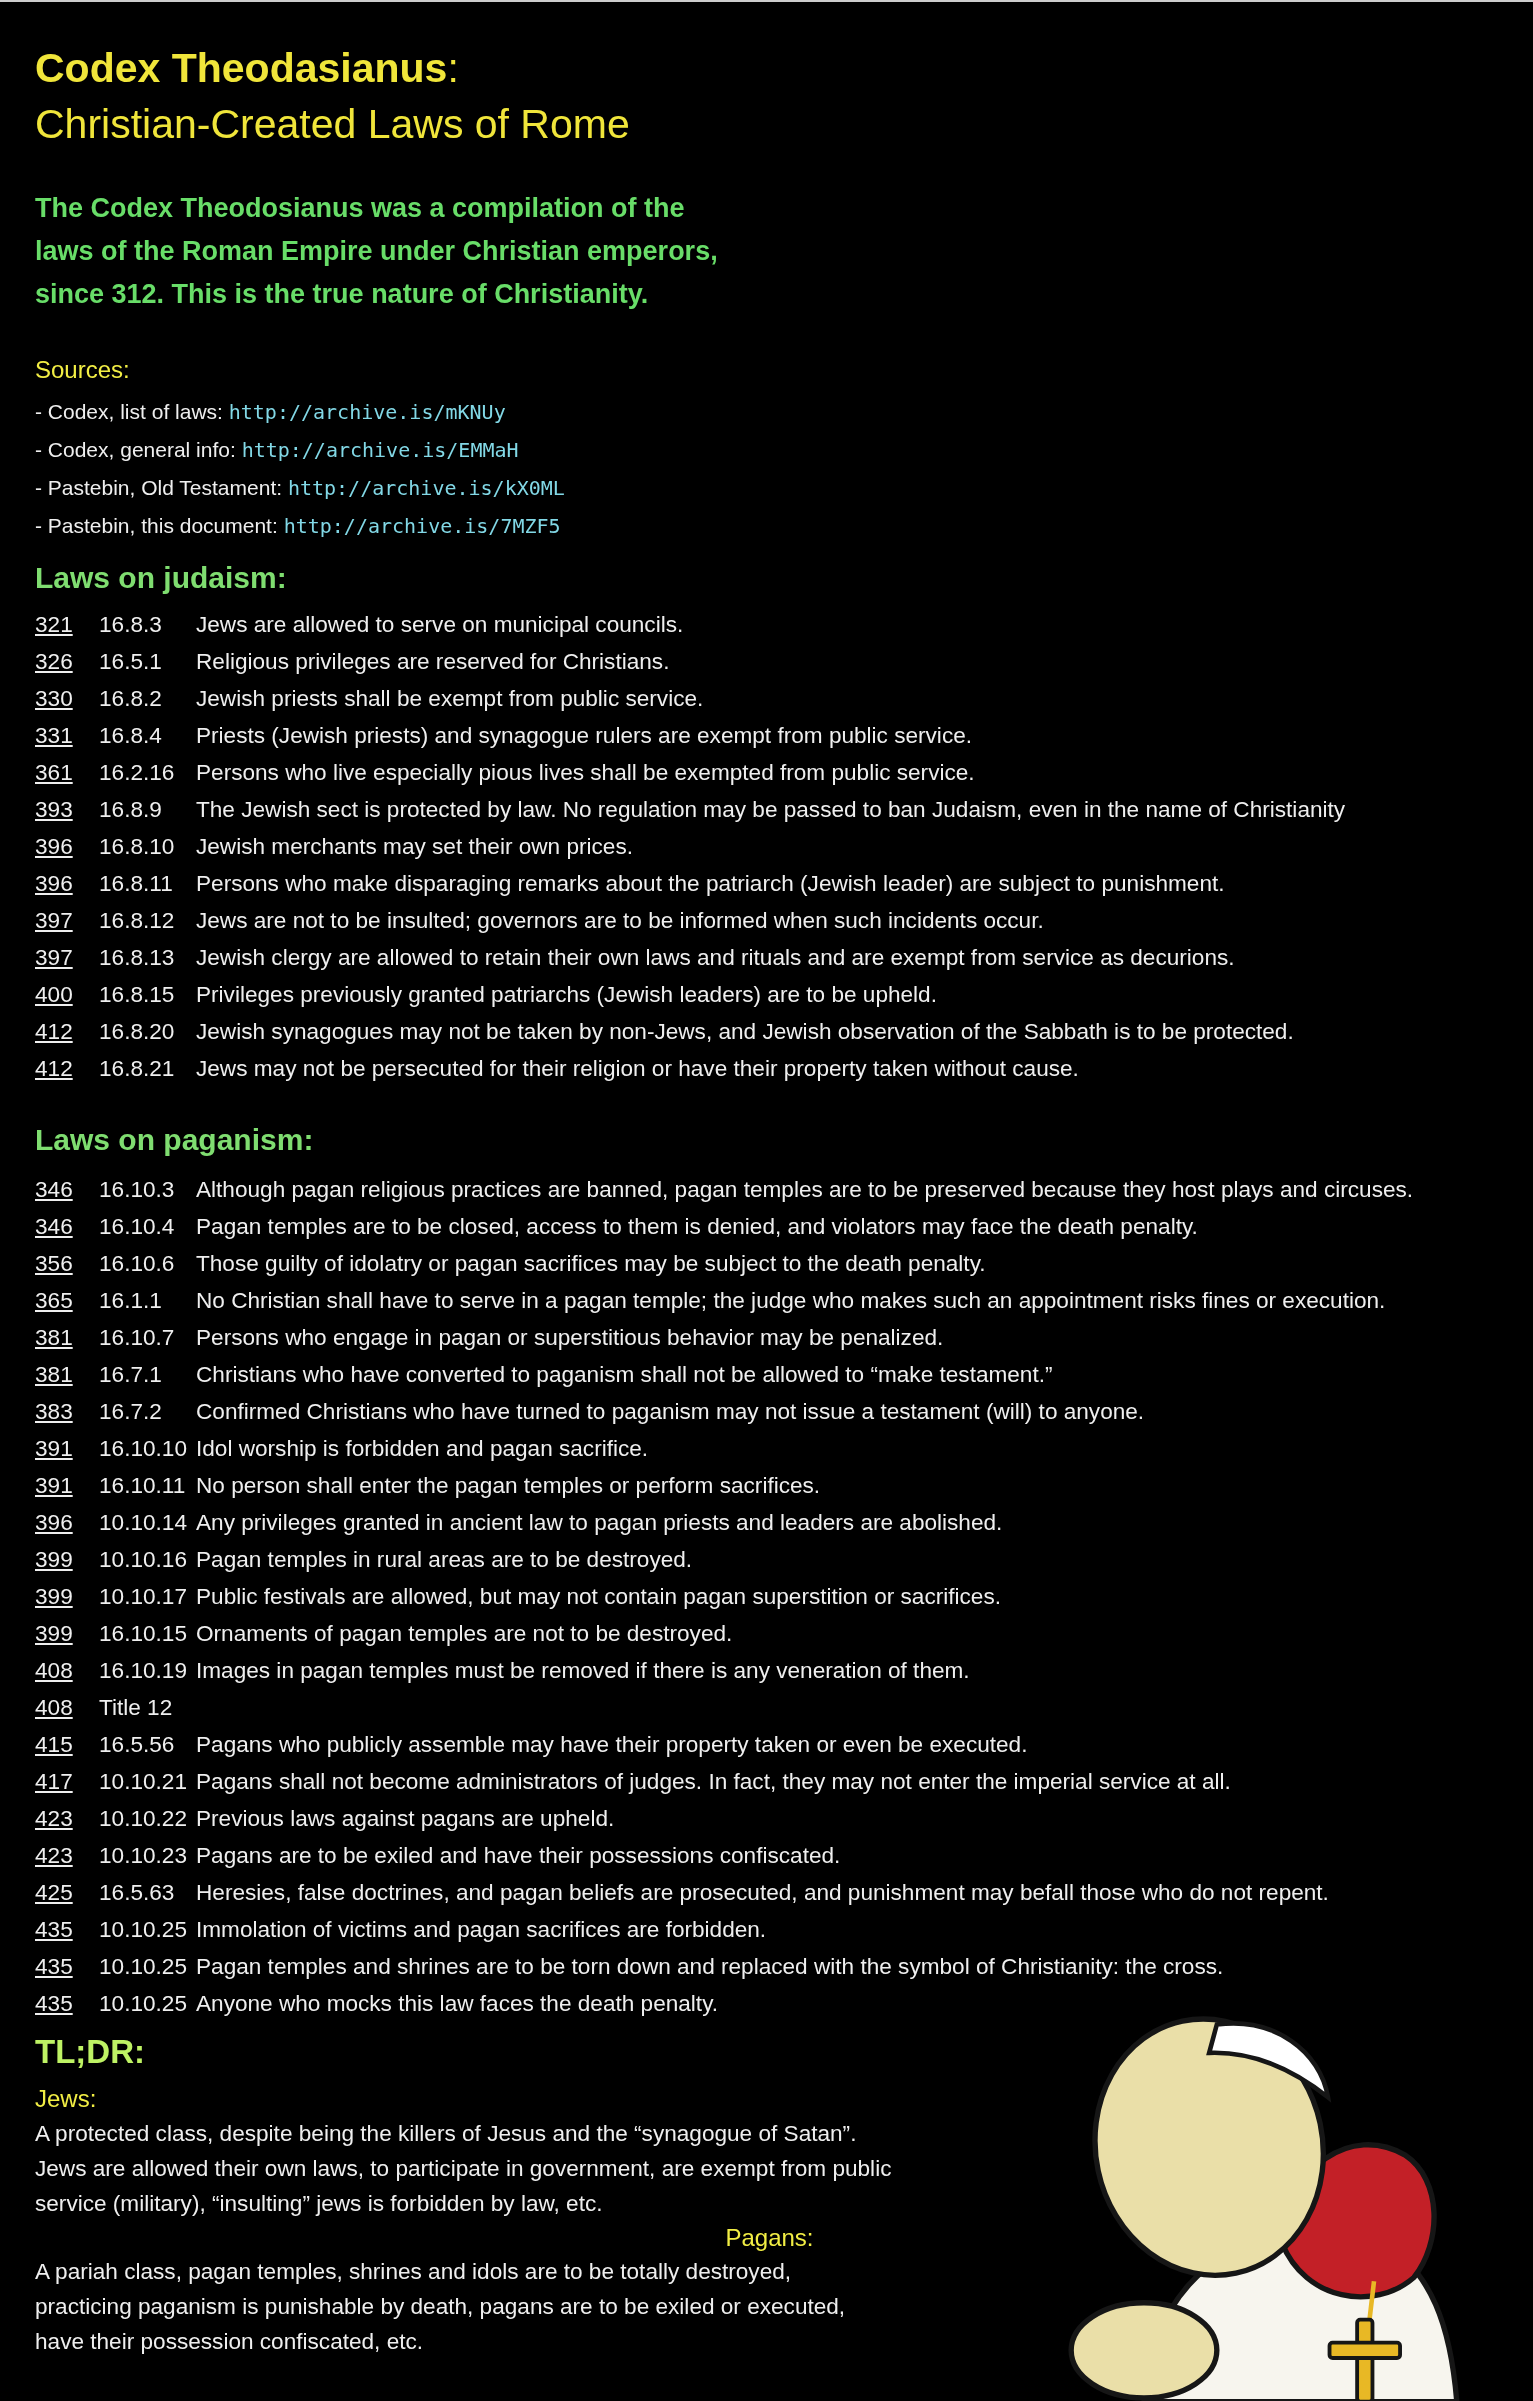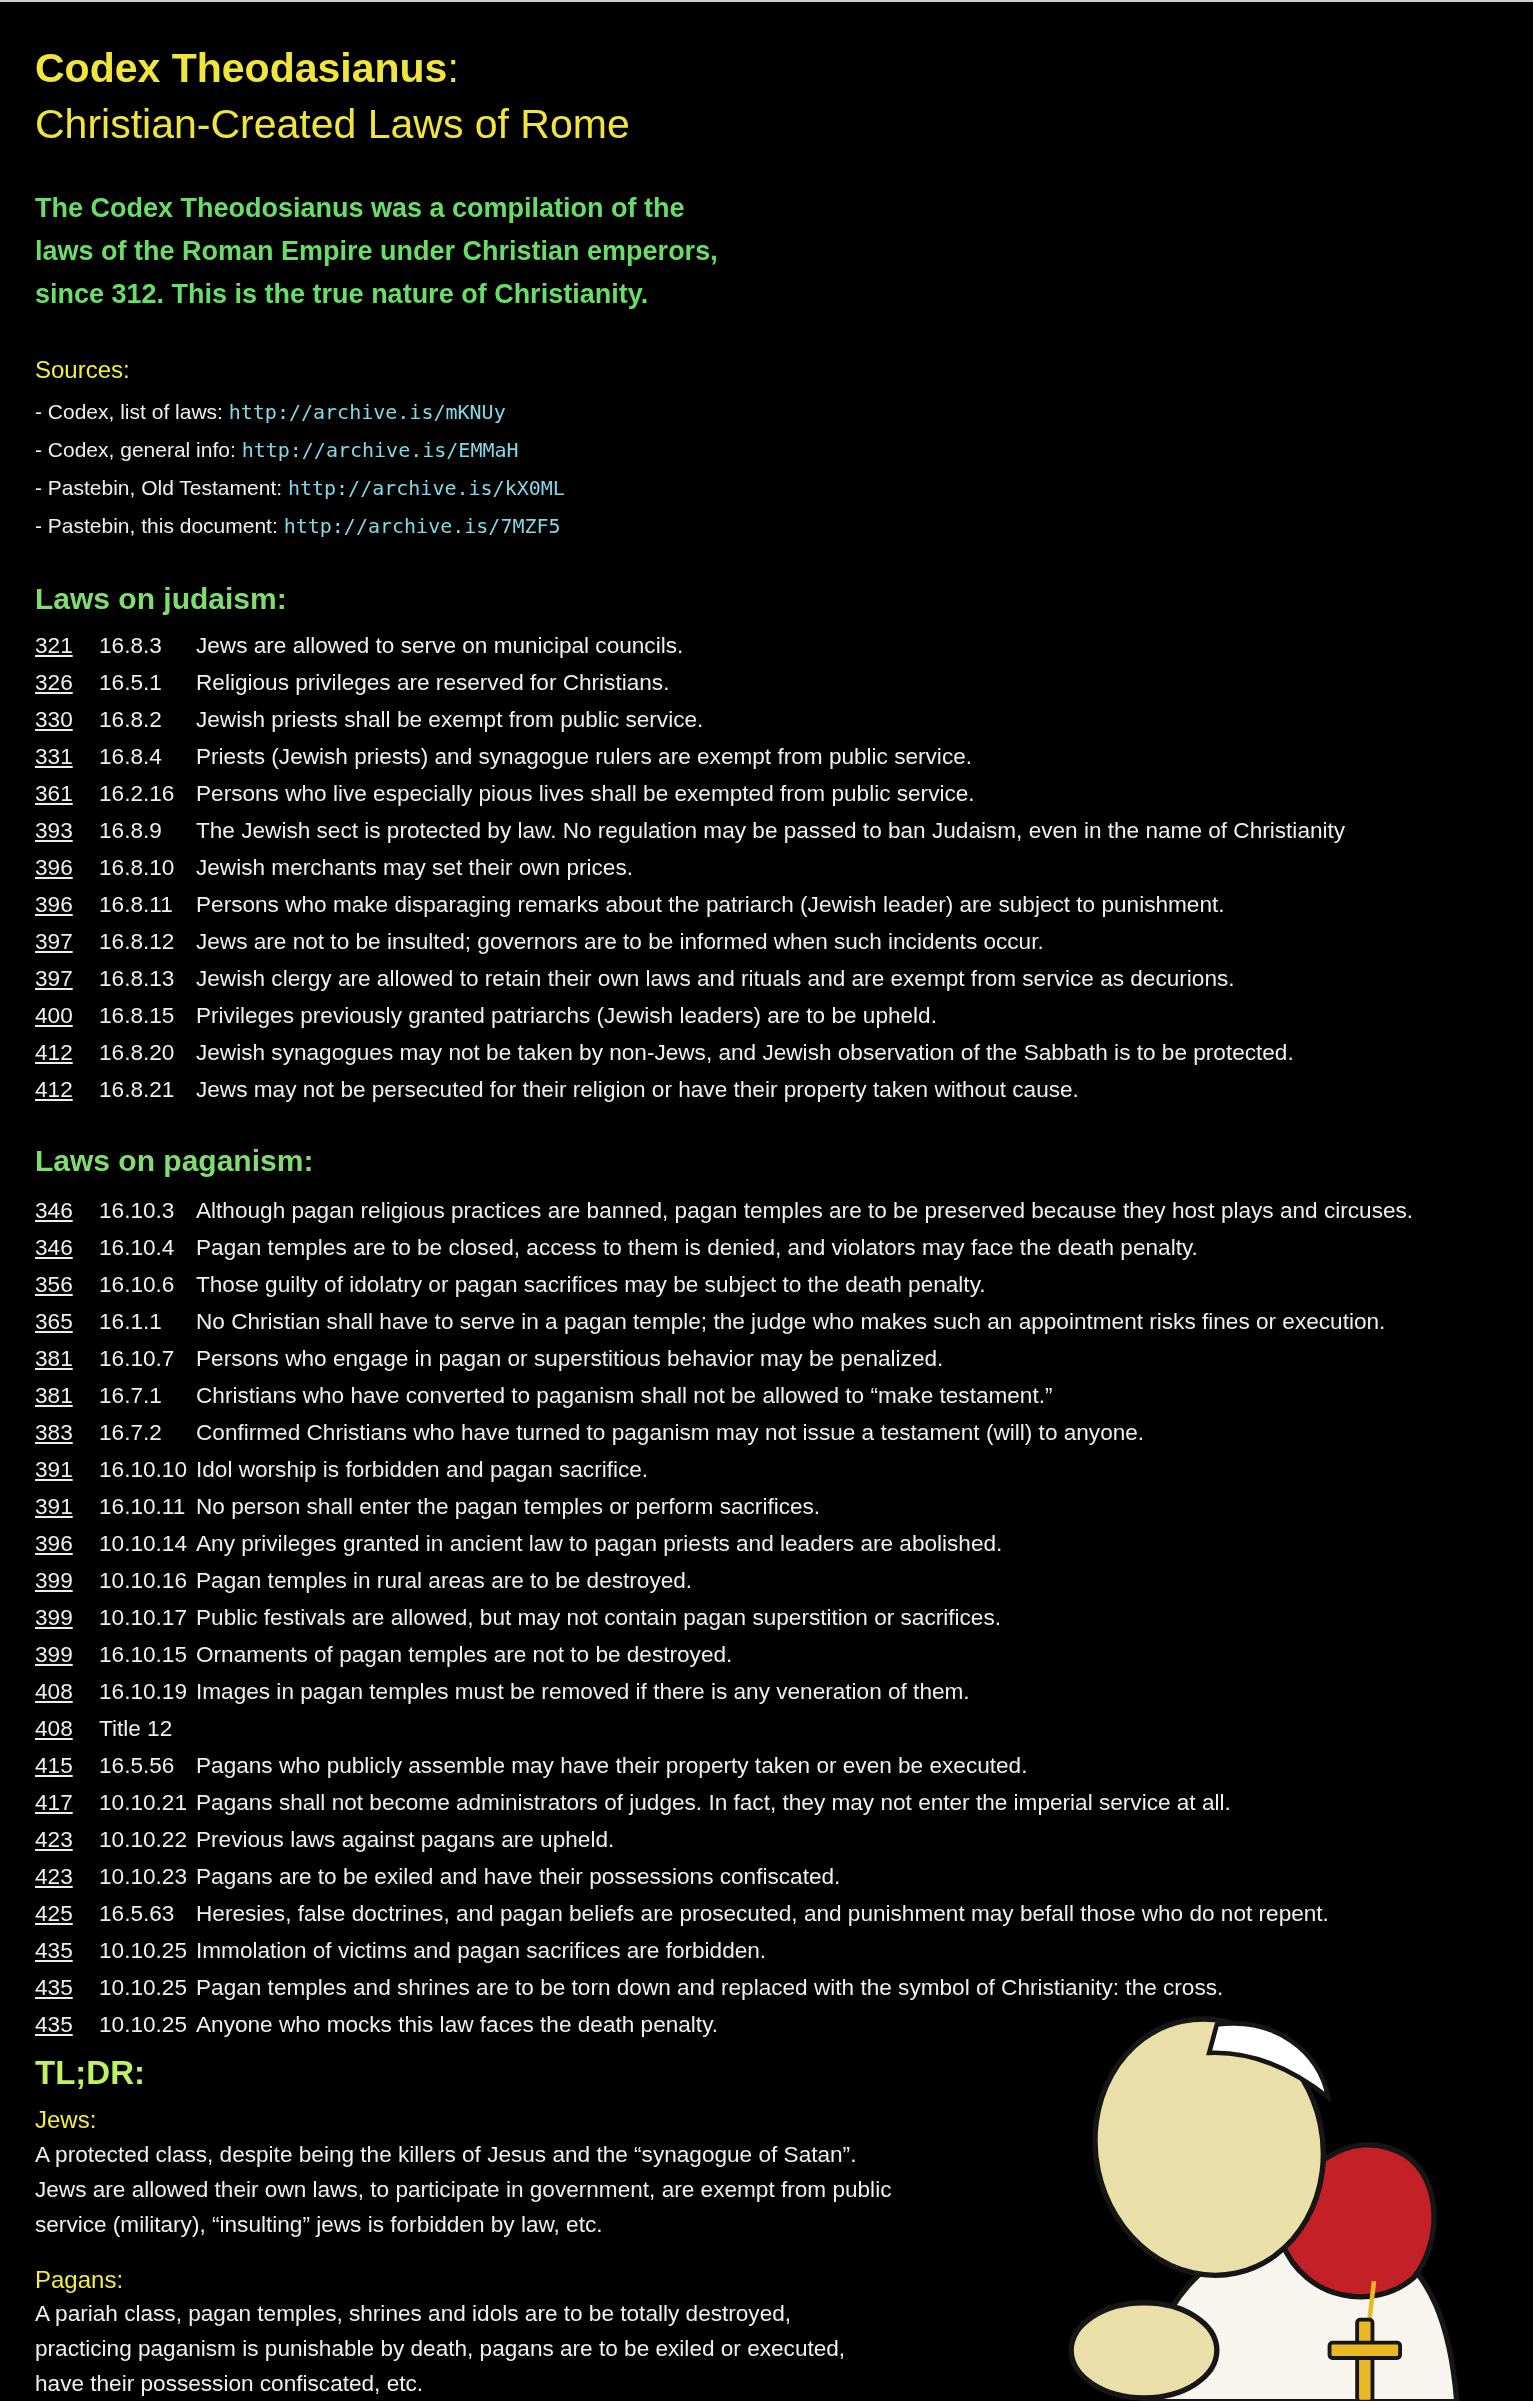--- a/index.html
+++ b/index.html
@@ -18,33 +18,33 @@
   .title .colon-part, .title .line2 { font-weight: 400; }
 
   .intro { margin-top: 35px; color: #68dd68; font-weight: 700; font-size: 27px; line-height: 43px; }
 
   .src-head { margin-top: 38px; color: #f2ee44; font-size: 24px; line-height: 31px; }
   .src-list { margin-top: 7.7px; }
   .src-item { font-size: 21px; line-height: 37px; color: #efefef; white-space: nowrap; }
   .src-item .url { font-family: "DejaVu Sans Mono", monospace; color: #82d8e6; font-size: 20px; }
 
   .law-head { font-size: 30px; font-weight: 700; color: #7fdd70; line-height: 38px; }
-  .law-head.jud { margin-top: 35px; }
+  .law-head.jud { margin-top: 14px; }
   .law-head.pag { margin-top: 34px; }
   .law-rows { margin-top: 9.2px; }
   .law-rows.pag { margin-top: 12px; }
   .law-row { display: flex; font-size: 22.6px; line-height: 37px; white-space: nowrap; }
   .law-row .year { width: 64px; flex: none; text-decoration: underline; }
   .law-row .code { width: 97px; flex: none; }
   .law-row .text { flex: 1; overflow: hidden; }
 
   .tldr-head { margin-top: 7.7px; font-size: 33px; font-weight: 700; color: #bef264; line-height: 43px; }
   .sub-head { font-size: 24px; color: #f2ee44; line-height: 31px; }
   .sub-head.jews { margin-top: 10.7px; }
-  .sub-head.pagans { margin-top: 22px; }
+  .sub-head.pagans { margin-top: 1px; text-align: center; }
   .para { margin-top: 1.5px; font-size: 22.6px; line-height: 35px; max-width: 1012px; }
   .para div { white-space: nowrap; }
 
   .illustration {
     position: absolute; left: 1052px; top: 1982px; width: 414px; height: 420px;
   }
 </style>
 </head>
 <body>
 

